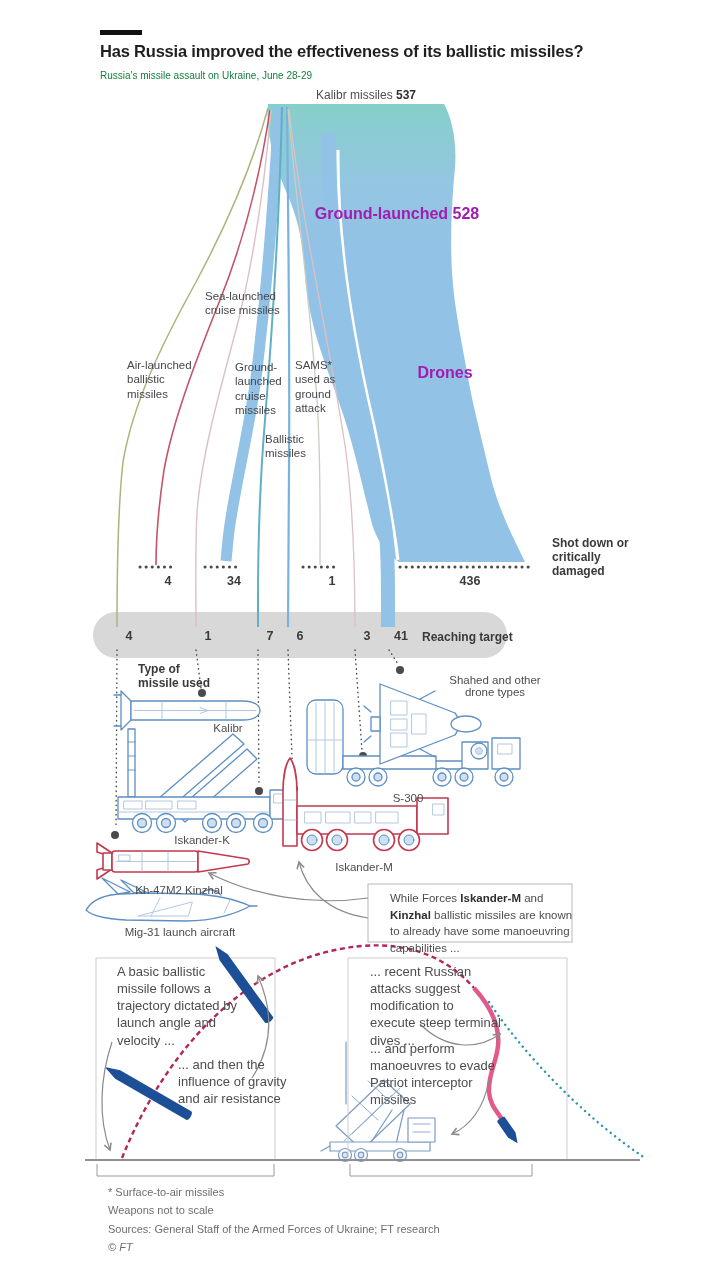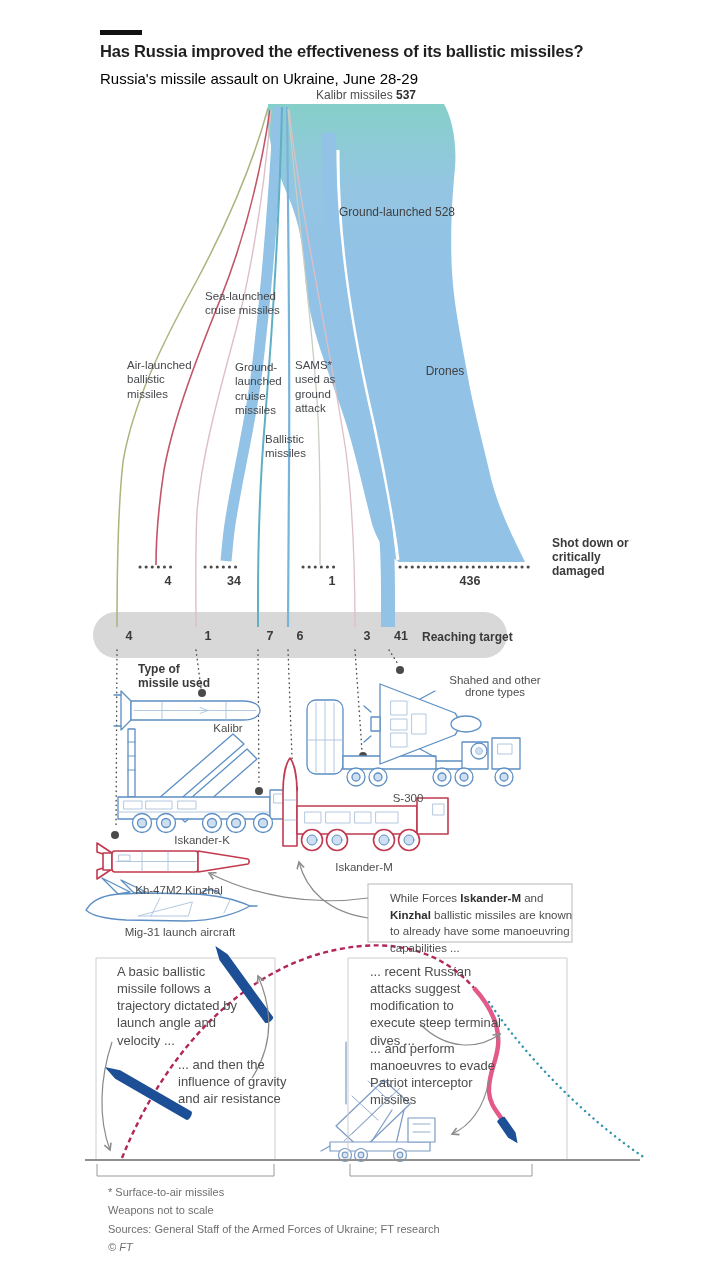--- a/index.html
+++ b/index.html
@@ -1,24 +1,24 @@
 <!DOCTYPE html>
 <html><head>
 <meta charset="utf-8">
 <style>
   html,body{margin:0;padding:0;background:#fff;}
   #page{position:relative;width:719px;height:1280px;background:#fff;overflow:hidden;
         font-family:"Liberation Sans",sans-serif;color:#333;}
   .abs{position:absolute;margin-left:12px;}
   .ctr{transform:translateX(-50%);text-align:center;}
   .title{font-size:16.5px;font-weight:700;color:#1f1f1f;letter-spacing:-0.2px;}
-  .subtitle{font-size:15px;color:#000000;}
+  .subtitle{font-size:10px;color:#15803d;}
   .topbar{width:42px;height:5px;background:#111;}
   .flowlbl{font-weight:400;color:#45474b;font-size:11.5px;line-height:1.24;text-align:left;}
-  .bluelbl{font-weight:400;color:#404040;font-size:12px;white-space:nowrap;}
+  .bluelbl{font-weight:700;color:#a21caf;font-size:16px;white-space:nowrap;}
   .num{font-weight:700;color:#3a3a3a;font-size:12.5px;}
   .rowlbl{font-weight:700;color:#3a3a3a;font-size:12px;line-height:1.18;}
   .wname{font-size:11.5px;color:#4d4d4d;}
   .anno{font-size:13px;color:#4d4d4d;line-height:1.32;}
   .totlbl{font-size:12px;color:#4d4d4d;white-space:nowrap;}
   .totnum{font-weight:700;color:#2f2f2f;}
   .boxtext{font-size:11.5px;color:#4d4d4d;line-height:1.45;}
   .boxtext b{color:#2f2f2f;}
   .foot{font-size:11px;color:#6e6e6e;}
   svg{position:absolute;left:0;top:0;}

